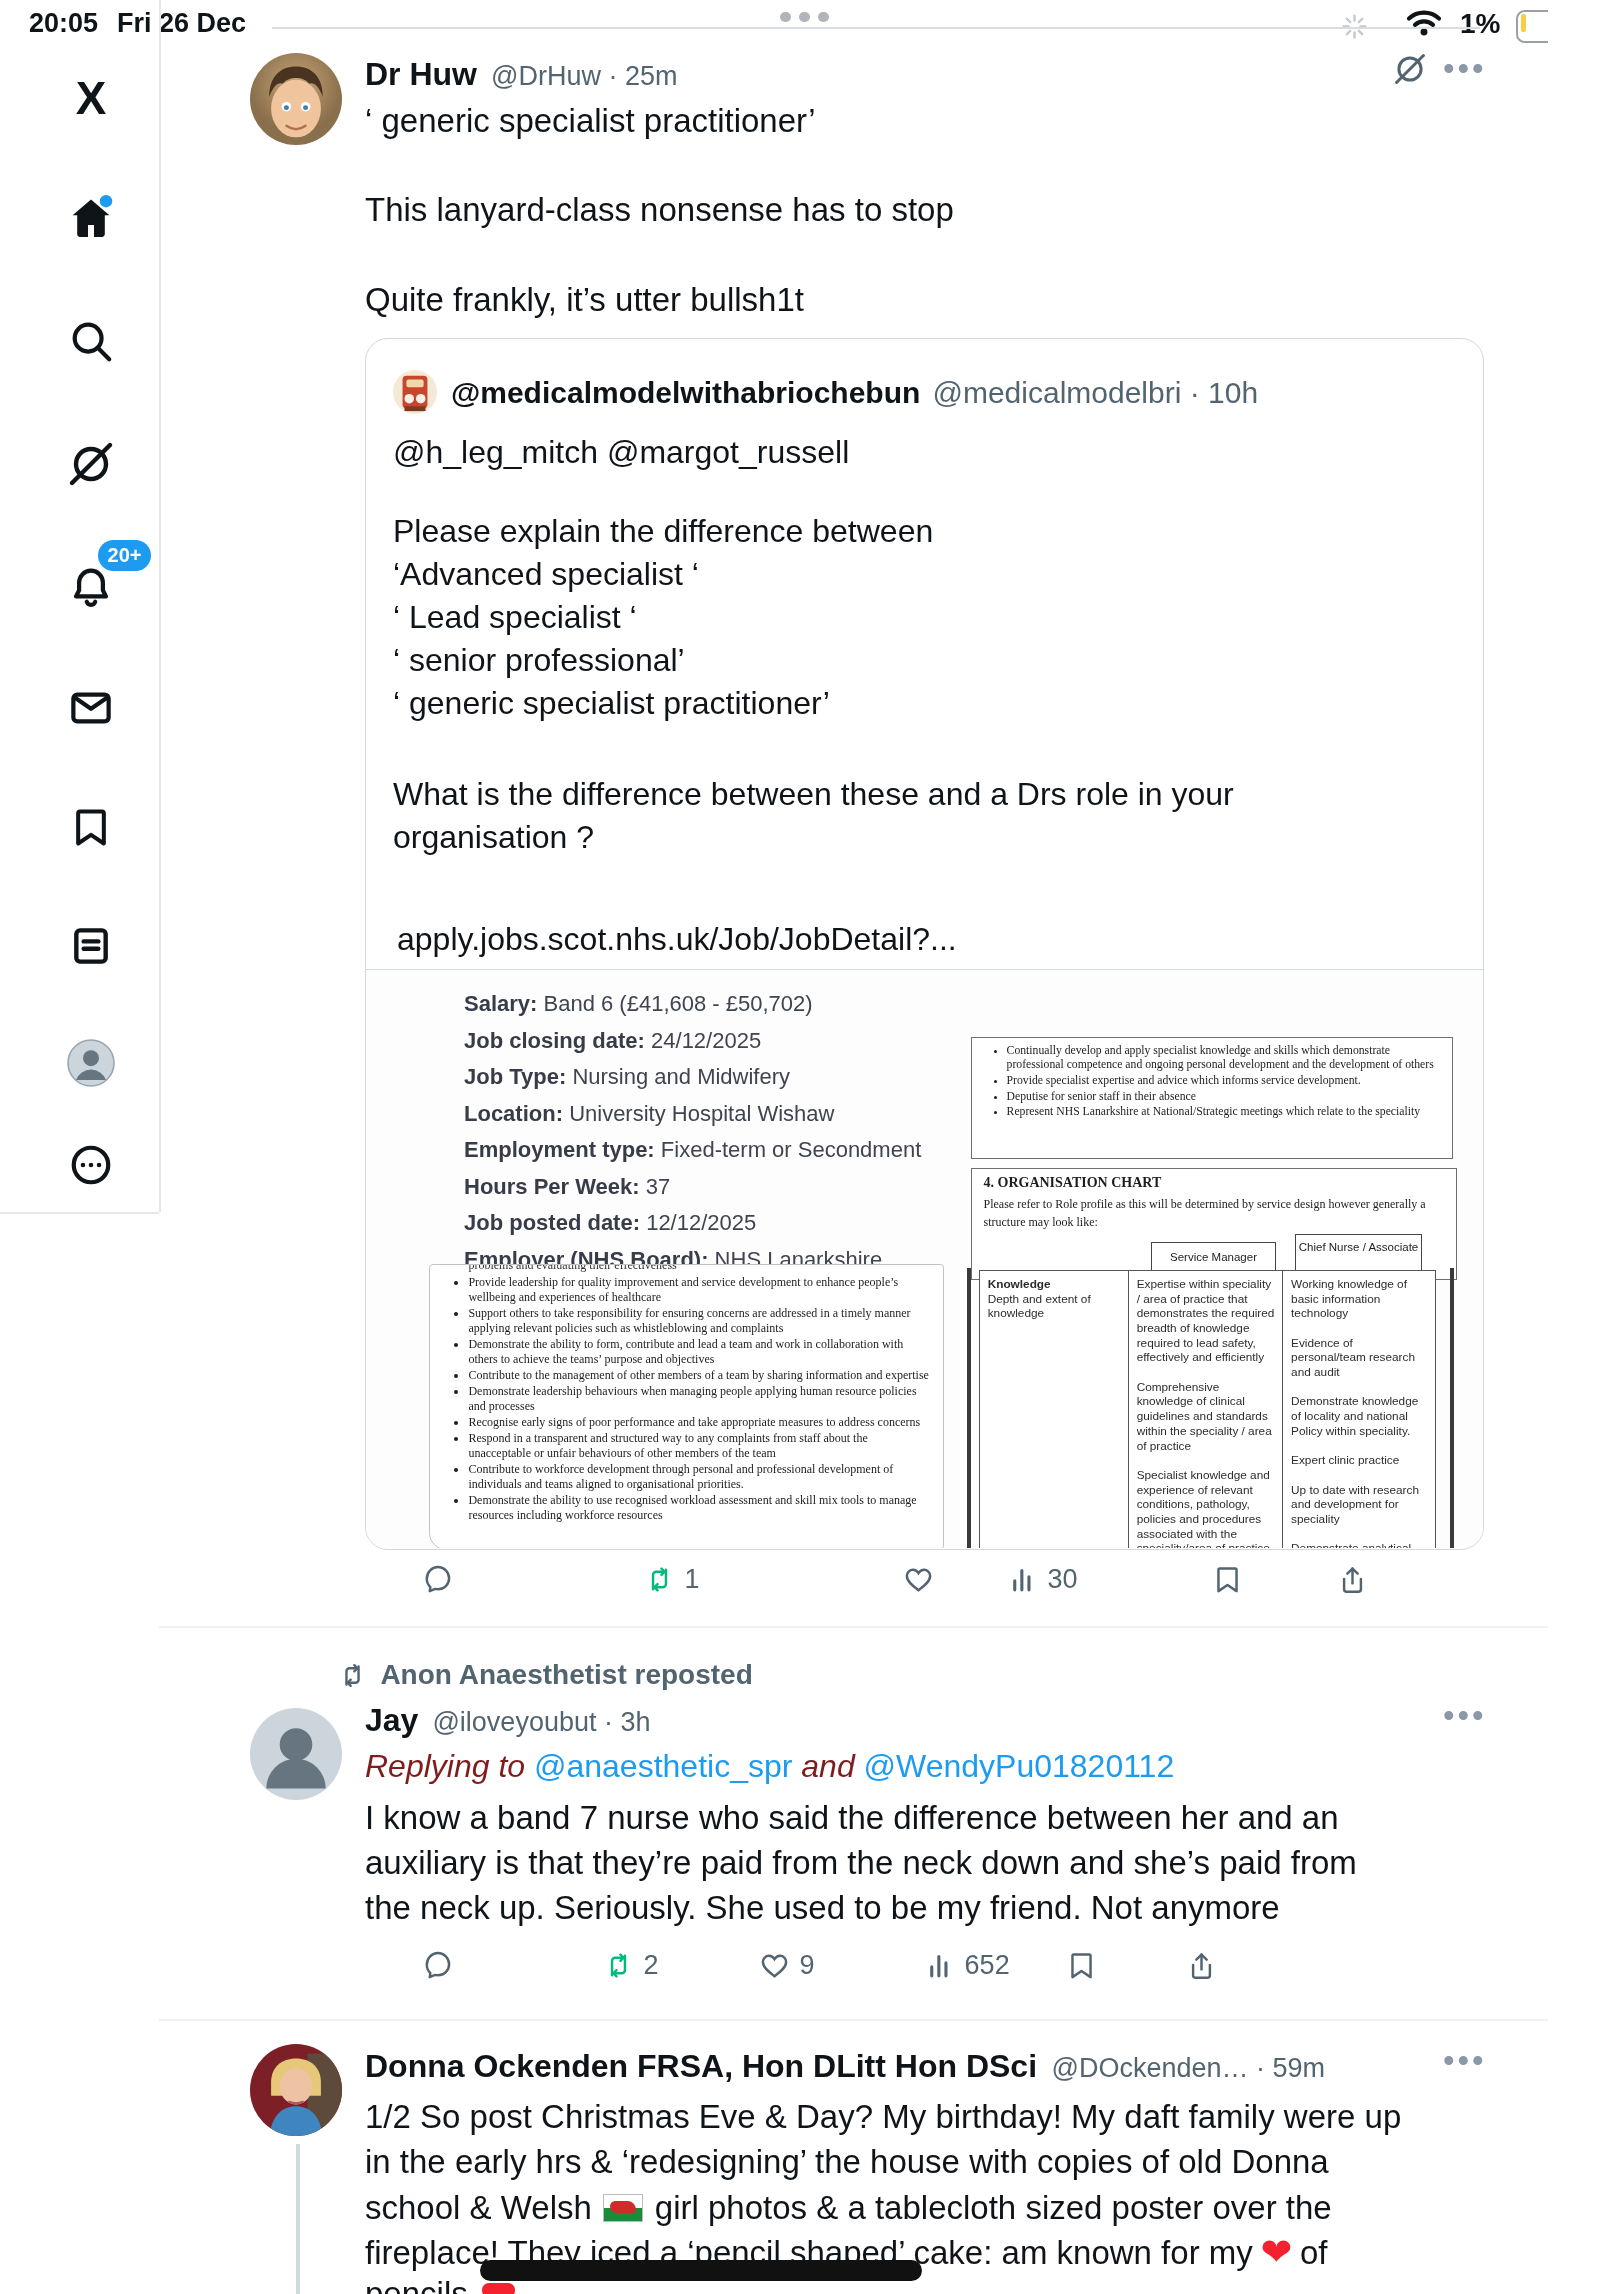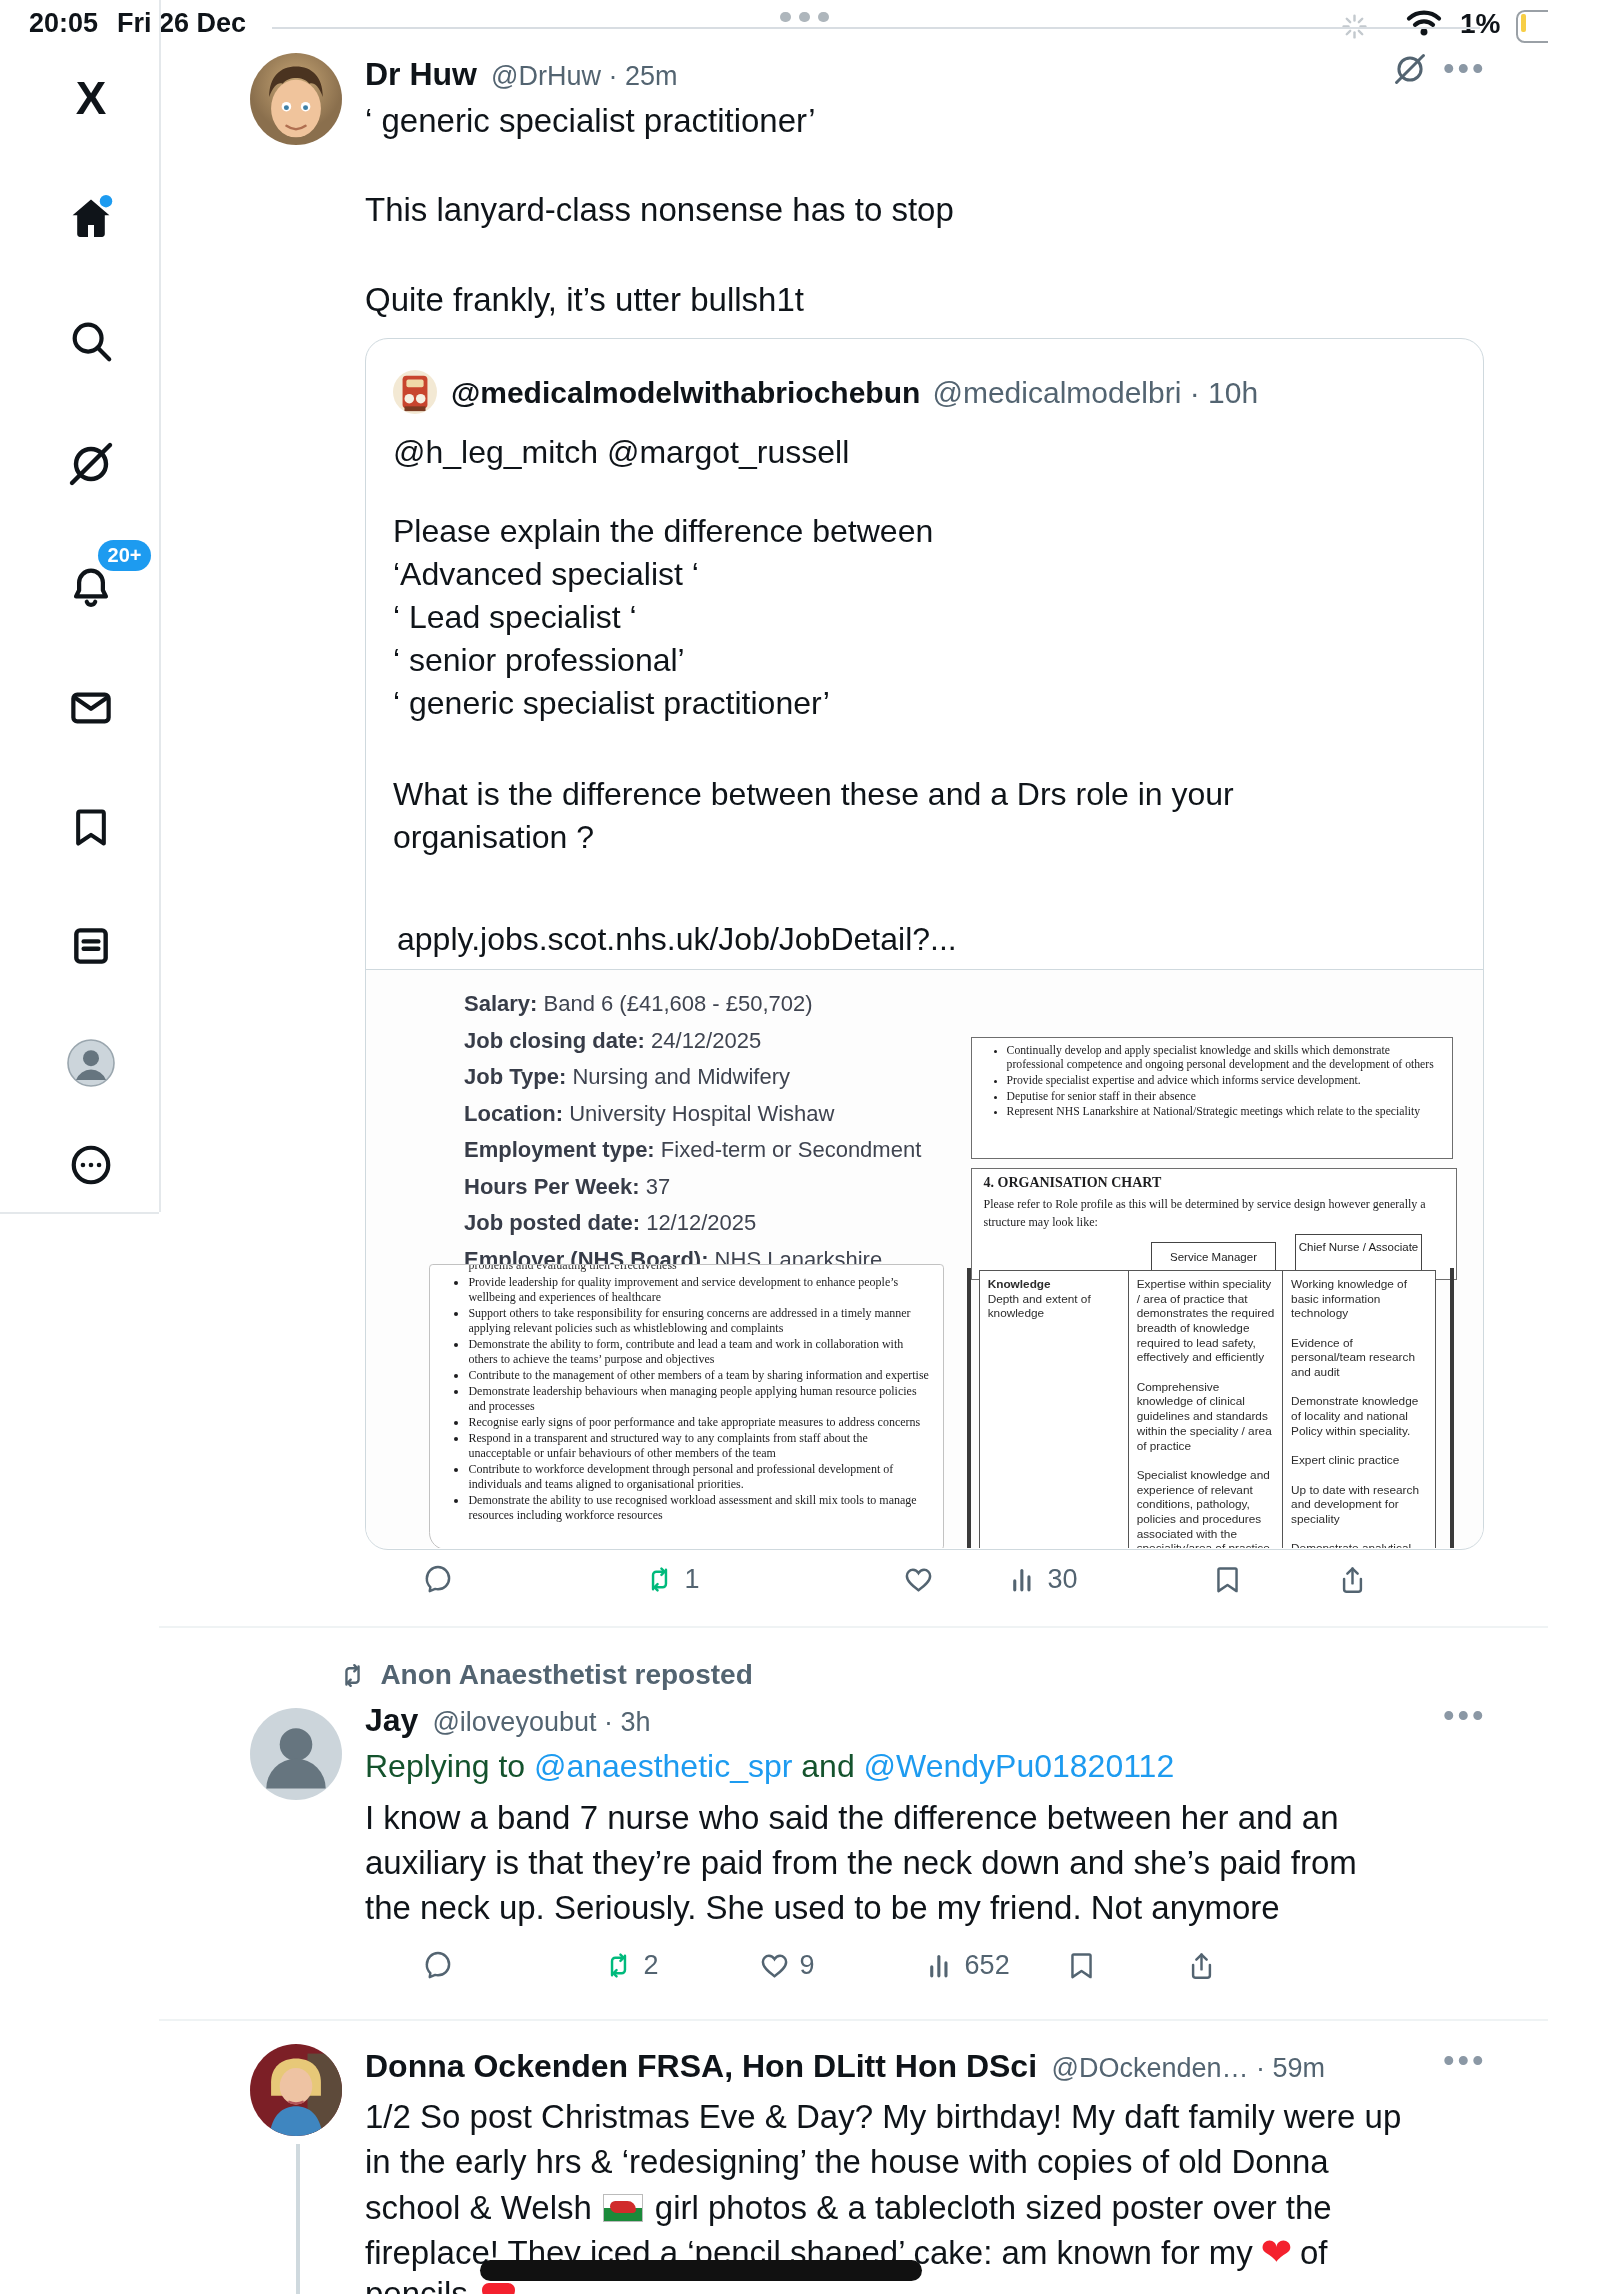--- a/index.html
+++ b/index.html
@@ -1,19 +1,19 @@
 <!DOCTYPE html>
 <html><head>
 <meta charset="utf-8">
 <style>
   html,body{margin:0;padding:0;background:#fff;}
   .screen{position:relative;width:1548px;height:2294px;background:#fff;overflow:hidden;
           font-family:"Liberation Sans","DejaVu Sans",sans-serif;color:#0f1419;}
   .abs{position:absolute;}
-  .gray{color:#14532d;}
+  .gray{color:#7f1d1d;font-style:italic;}
   .blue{color:#1d9bf0;}
   .green{color:#00ba7c;}
   .body-txt{font-size:33px;line-height:45px;color:#0f1419;}
   .pre{white-space:pre-line;}
   .name{font-size:32px;font-weight:700;color:#0f1419;}
   .meta{font-size:27px;color:#536471;font-weight:400;}
   .hairline{background:#d8dde2;height:1.9px;}
   .divider{background:#eff3f4;height:1.9px;}
   .sideline{background:#e4e8eb;width:1.9px;}
   .avatar{border-radius:50%;overflow:hidden;}

